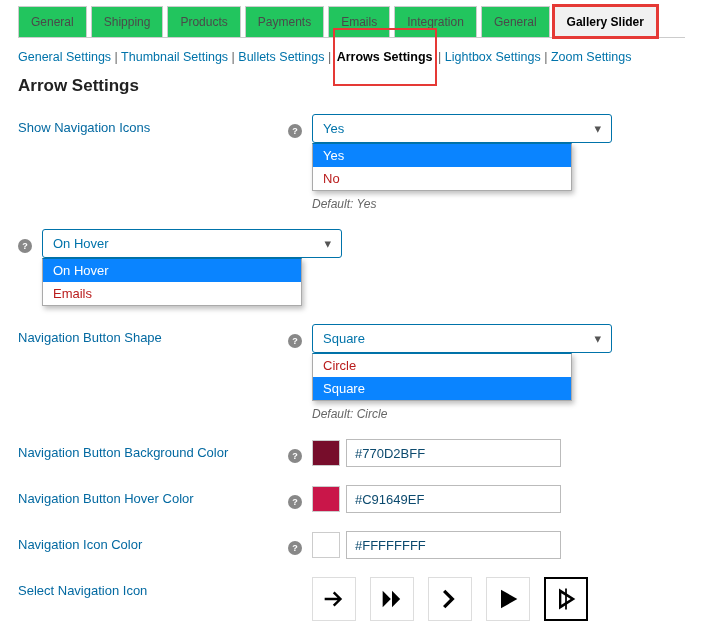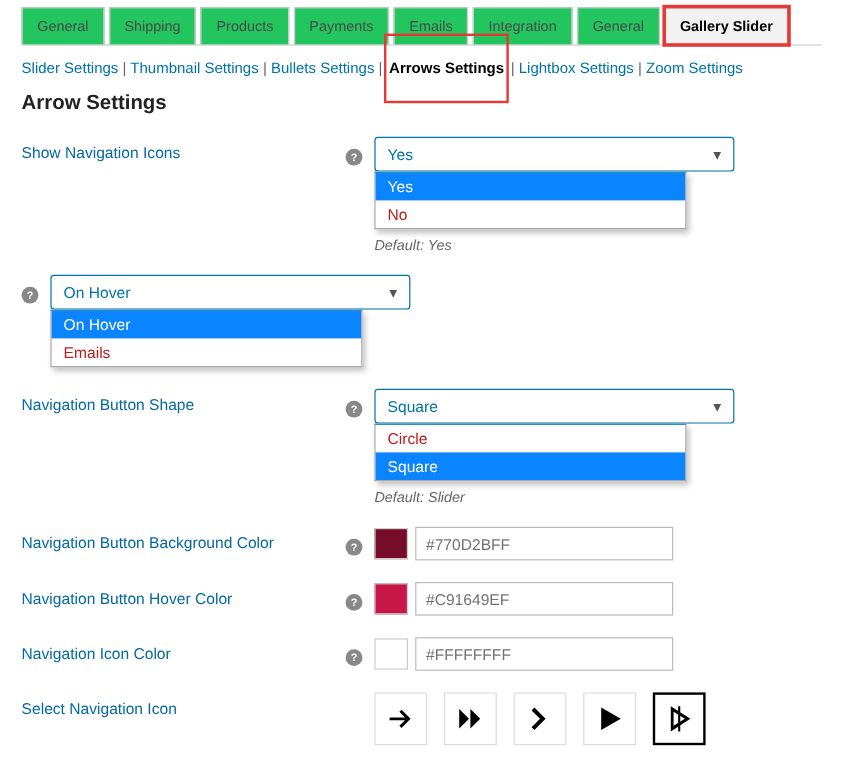--- a/index.html
+++ b/index.html
@@ -81,21 +81,21 @@
   .select-dropdown .opt.sel {
     background: #0a84ff;
     color: #fff;
   }
   .default-note { font-size: 12px; font-style: italic; color: #666; margin-top: 6px; }
 
   .color-field { display: flex; align-items: center; gap: 6px; }
   .swatch { width: 28px; height: 26px; border: 1px solid #ccc; }
   .color-input, .plain-input {
     width: 215px; height: 28px; padding: 4px 8px;
-    border: 1px solid #bbb; font-size: 13px; color: #737373;
+    border: 1px solid #bbb; font-size: 13px; color: #0c4a6e;
   }
 
   .icon-picker { display: flex; gap: 14px; }
   .icon-box {
     width: 44px; height: 44px;
     border: 1px solid #ddd;
     display: flex; align-items: center; justify-content: center;
     cursor: pointer;
     background: #fff;
   }
@@ -110,21 +110,21 @@
   <div class="tab">Shipping</div>
   <div class="tab">Products</div>
   <div class="tab">Payments</div>
   <div class="tab">Emails</div>
   <div class="tab">Integration</div>
   <div class="tab">General</div>
   <div class="tab active hl">Gallery Slider</div>
 </div>
 
 <div class="sub-links">
-  <a>Slider Settings</a>
+  <a>General Settings</a>
   <span class="sep"> | </span>
   <a>Thumbnail Settings</a>
   <span class="sep"> | </span>
   <a>Bullets Settings</a>
   <span class="sep"> | </span>
   <span class="active-sub">Arrows Settings</span>
   <span class="sep"> | </span>
   <a>Lightbox Settings</a>
   <span class="sep"> | </span>
   <a>Zoom Settings</a>
@@ -173,21 +173,21 @@
     <div class="select-wrap">
       <div class="select-display">
         <span>Square</span>
         <span class="chev">▾</span>
       </div>
       <div class="select-dropdown">
         <div class="opt">Circle</div>
         <div class="opt sel">Square</div>
       </div>
     </div>
-    <div class="default-note">Default: Slider</div>
+    <div class="default-note">Default: Circle</div>
   </div>
 </div>
 
 <div class="form-row">
   <div class="label-col">Navigation Button Background Color</div>
   <div class="help-col"><span class="helpicon">?</span></div>
   <div class="input-col">
     <div class="color-field">
       <div class="swatch" style="background:#770d2b;"></div>
       <input class="color-input" value="#770D2BFF" style="">

